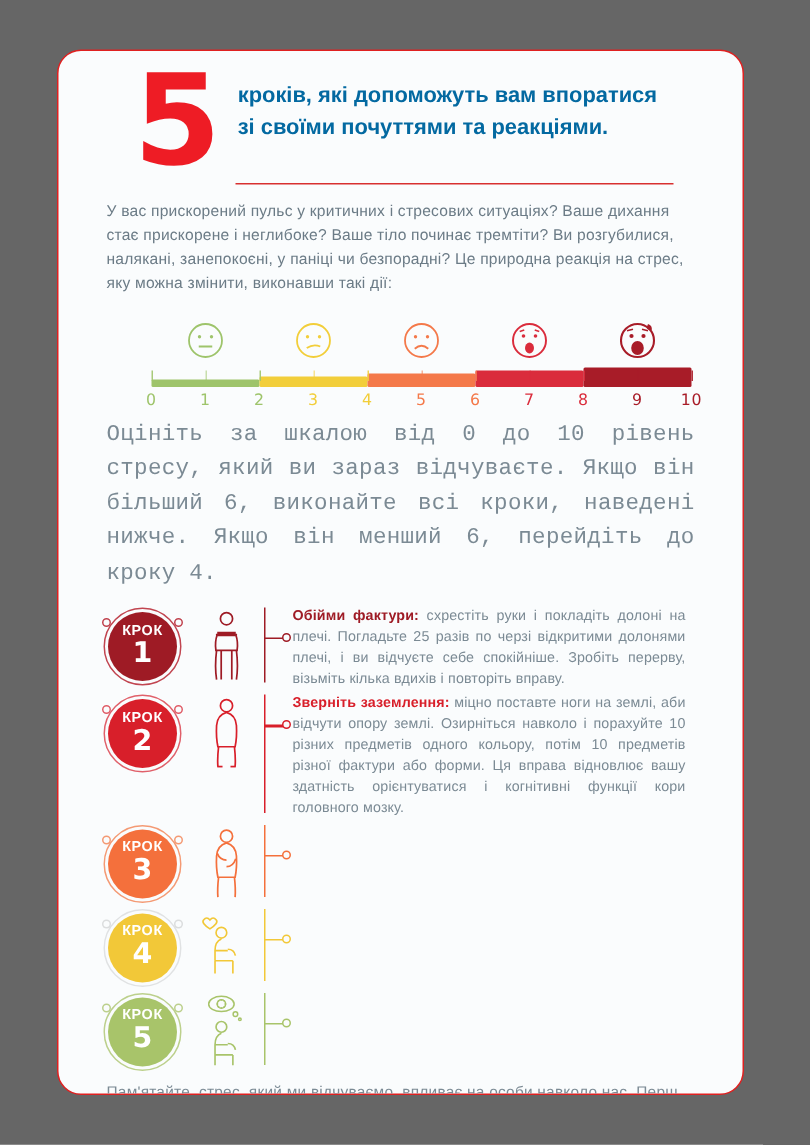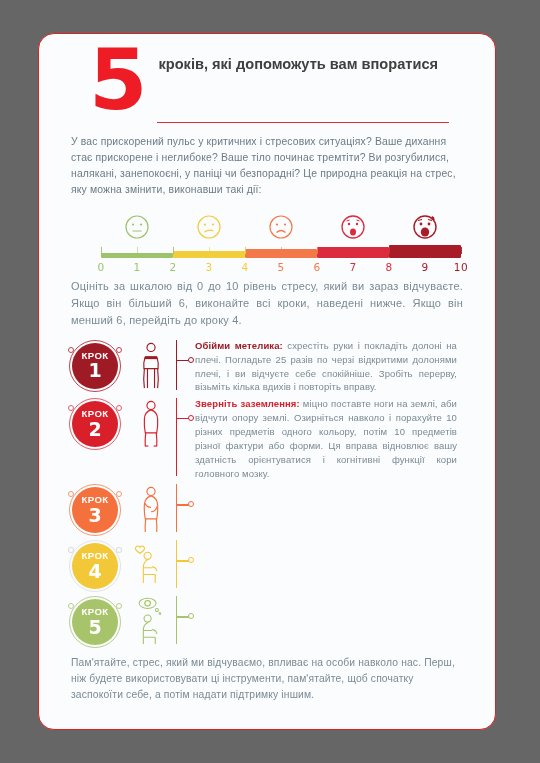--- a/index.html
+++ b/index.html
@@ -24,21 +24,21 @@
   .header { display: flex; align-items: flex-start; gap: 14px; padding-left: 28px; }
   .big-five {
     font-size: 84px; line-height: 0.82;
     font-weight: bold; color: #ee1c25;
     font-family: "DejaVu Sans", sans-serif;
     letter-spacing: -3px;
     margin-top: -2px;
   }
   .head-lines {
     font-size: 14.6px; line-height: 1.42;
-    color: #404040; font-weight: bold;
+    color: #0369a1; font-weight: bold;
     padding-top: 6px;
   }
   .head-rule {
     height: 1.6px; background: #d83030;
     margin: 7px 24px 0 96px;
   }
 
   
   .intro {
     margin: 11px 10px 16px 10px;
@@ -56,22 +56,22 @@
   .ticks { position: relative; height: 13px; margin-top: 2px; }
   .tickline { position: absolute; top: -13px; width: 1.2px; height: 7px; }
   .tnum {
     position: absolute; top: 1px;
     font-size: 10.5px; font-family: "DejaVu Sans", sans-serif;
     transform: translateX(-50%); letter-spacing: 0.5px;
   }
 
   .scale-note {
     margin: 6px 10px 0 10px;
-    font-size: 11px; line-height: 1.55;
-    color: #7b8a94; text-align: justify; letter-spacing: 0.2px;
+    font-size: 15px; line-height: 1.55;
+    color: #7b8a94; text-align: justify; letter-spacing: 0.2px; font-family: Liberation Mono, monospace;
   }
 
   
   .steps { margin: 9px 0 0 0; }
   .step { display: flex; align-items: flex-start; margin-bottom: 2px; }
   .badge-cell { width: 68px; flex: 0 0 68px; display: flex; justify-content: center; padding-top: 2px; }
   .badge { position: relative; width: 52px; height: 52px; }
   .badge .ring {
     position: absolute; left: 0; top: 0; width: 52px; height: 52px;
     border-radius: 50%; border: 1px solid rgba(0,0,0,0.10);
@@ -120,20 +120,21 @@
 </head>
 <body>
 
 <div class="page">
  <div class="inner">
 
   <div class="header">
     <div class="big-five">5</div>
     <div class="head-lines">
       <div>кроків, які допоможуть вам впоратися</div>
+      <div>зі своїми почуттями та реакціями.</div>
     </div>
   </div>
   <div class="head-rule"></div>
 
   <div class="intro">У вас прискорений пульс у критичних і стресових ситуаціях? Ваше дихання стає прискорене і неглибоке? Ваше тіло починає тремтіти? Ви розгубилися, налякані, занепокоєні, у паніці чи безпорадні? Це природна реакція на стрес, яку можна змінити, виконавши такі дії:</div>
 
   <div class="scale-wrap">
     <div class="faces" id="faces">
           <div class="face" style="left: 23px;">
             <svg viewBox="0 0 26 26">
@@ -242,21 +243,21 @@
               </g>
               <path d="M10 18.5 h14" stroke="#9e1b25" stroke-width="3.4"></path>
             </svg>
           </div>
           <div class="connector" style="color: rgb(158, 27, 37);">
             <div class="vline" style="background:#9e1b25"></div>
             <div class="hline" style="background:#9e1b25"></div>
             <div class="dot"></div>
           </div>
           <div class="step-body">
-            <div class="step-text"><span class="step-title" style="color:#9e1b25">Обійми метелика:</span><span> схрестіть руки і покладіть долоні на плечі. Погладьте 25 разів по черзі  відкритими долонями плечі, і ви відчуєте себе спокійніше. Зробіть перерву, візьміть кілька вдихів і повторіть вправу.</span></div>
+            <div class="step-text"><span class="step-title" style="color:#9e1b25">Обійми фактури:</span><span> схрестіть руки і покладіть долоні на плечі. Погладьте 25 разів по черзі  відкритими долонями плечі, і ви відчуєте себе спокійніше. Зробіть перерву, візьміть кілька вдихів і повторіть вправу.</span></div>
           </div>
         </div>
         <div class="step">
           <div class="badge-cell">
             <div class="badge">
               <div class="ring" style="border-color:#e0606a"></div>
               <div class="knob l" style="border-color:#e0606a"></div>
               <div class="knob r" style="border-color:#e0606a"></div>
               <div class="disc" style="background:#d81f2a">
                 <div class="b-word">КРОК</div>

